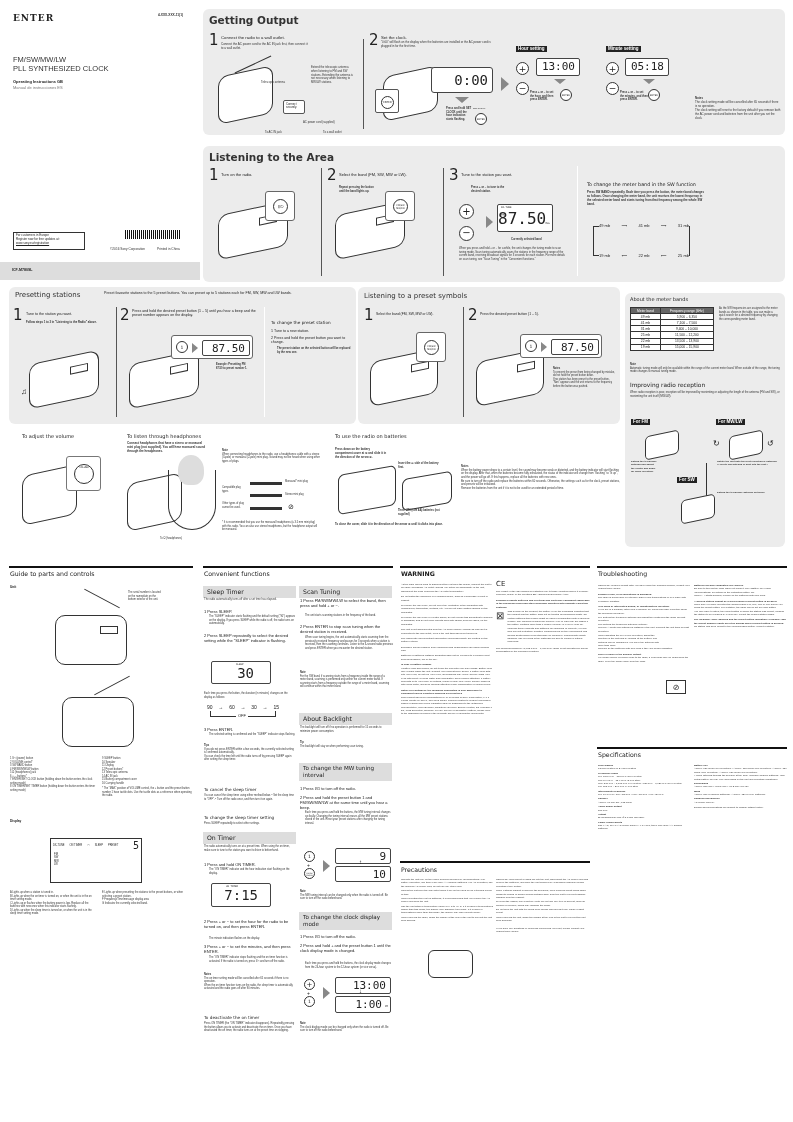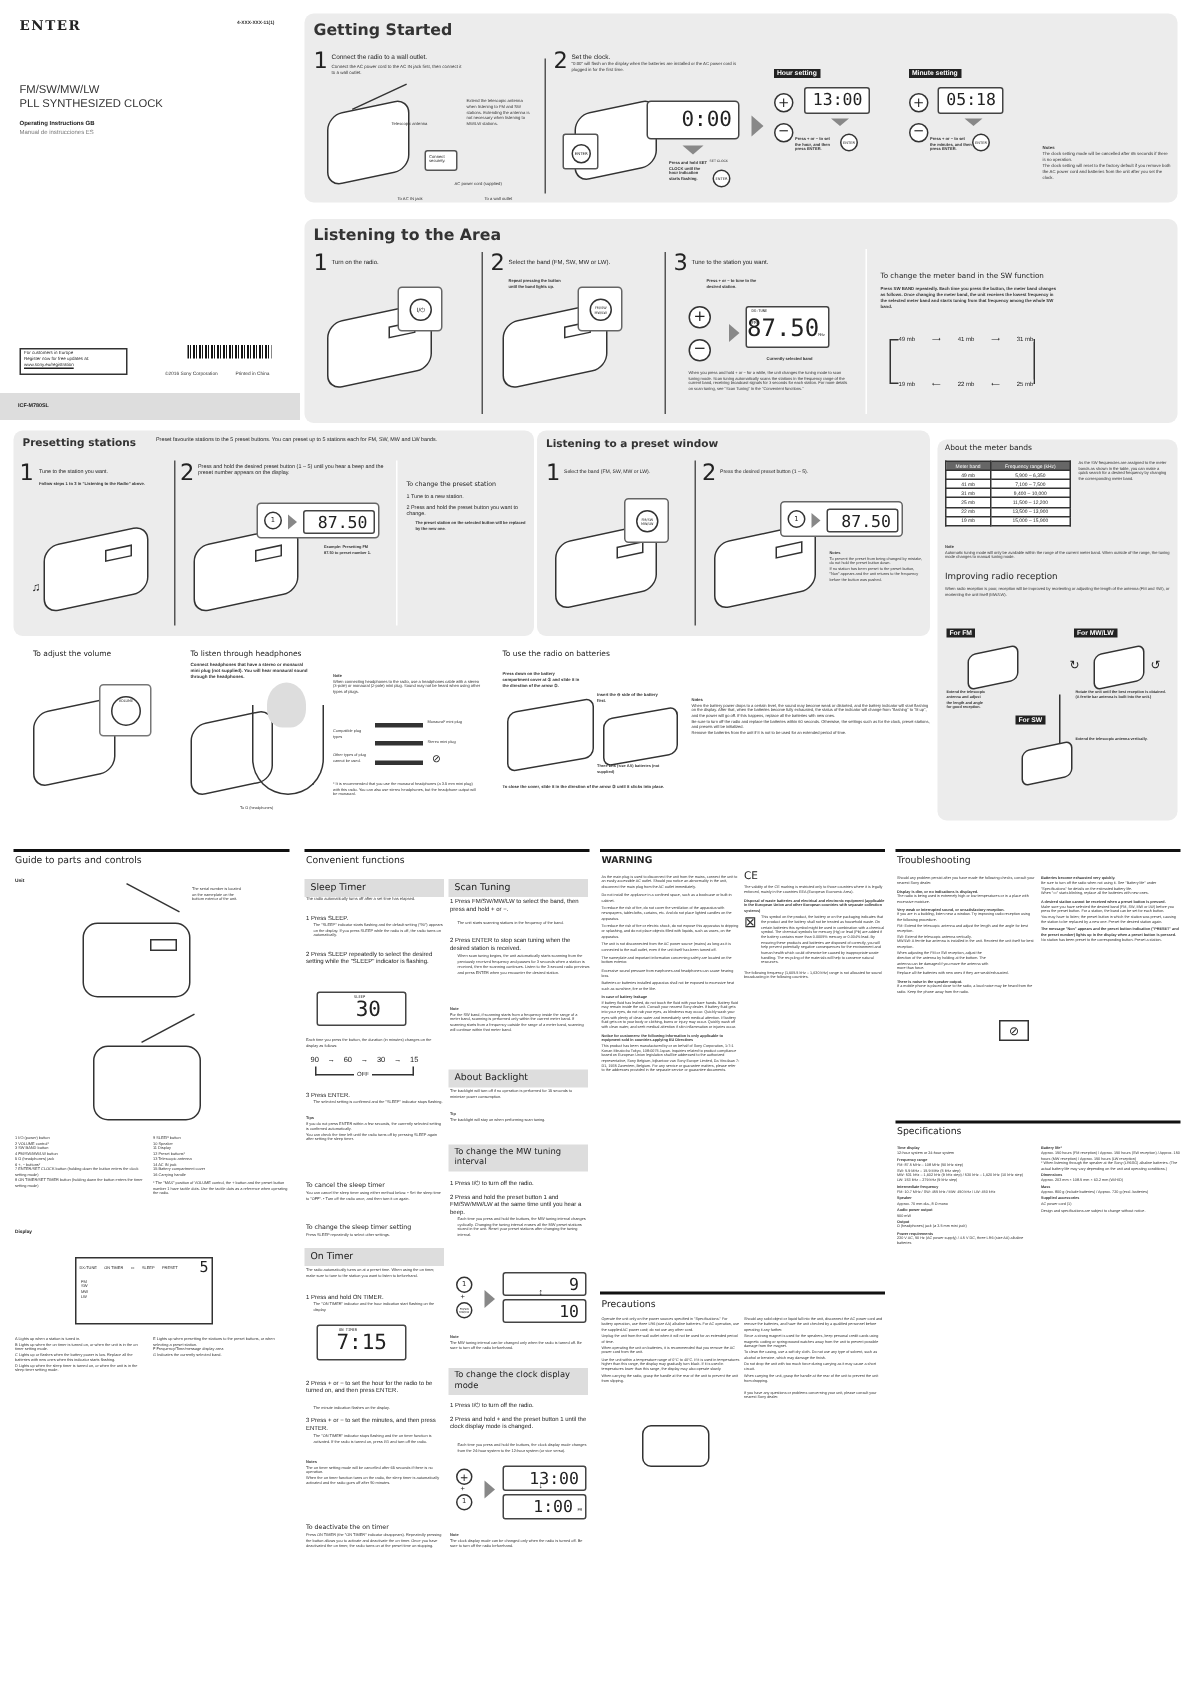--- a/index.html
+++ b/index.html
@@ -1,20 +1,20 @@
 <!DOCTYPE html>
 <html><head>
 <meta charset="utf-8">
 <style>
 *{box-sizing:border-box;margin:0;padding:0}
 body{width:793px;height:1122px;background:#fff;font-family:"Liberation Sans",sans-serif;color:#222;position:relative;overflow:hidden;font-size:3.6px;line-height:1.25}
 .abs{position:absolute}
 .panel{position:absolute;background:#ececec;border-radius:6px}
 .h1{font-family:"DejaVu Sans",sans-serif;font-weight:bold;font-size:10.5px;color:#333}
-.h2{font-family:"DejaVu Sans",sans-serif;font-weight:bold;font-size:7px;color:#333}
+.h2{font-family:"DejaVu Sans",sans-serif;font-weight:normal;font-size:7px;color:#333}
 .stepnum{font-family:"DejaVu Sans",sans-serif;font-size:15px;line-height:1;color:#222;position:absolute}
 .steptxt{position:absolute;font-size:4.2px;color:#222}
 .small{font-size:3.2px;color:#333}
 .vline{position:absolute;width:1px;background:#555}
 .lcd{position:absolute;background:#fff;border:1px solid #444;border-radius:2px;font-family:"DejaVu Sans Mono",monospace;color:#222;text-align:right;padding-right:4px}
 .radio{position:absolute;background:#fff;border:1.4px solid #333;border-radius:10px}
 .radio .disp{position:absolute;border:1px solid #333;background:#fff}
 .btnc{position:absolute;border:1.2px solid #333;border-radius:50%;background:#fff;text-align:center;font-family:"DejaVu Sans",sans-serif;color:#222}
 .tag{position:absolute;background:#222;color:#fff;font-size:4.5px;font-weight:bold;padding:0 2px}
 .rule{position:absolute;height:2px;background:#111}
@@ -43,21 +43,21 @@
   </div>
   <div class="abs" style="left:125px;top:230px;width:56px;height:9px;background:repeating-linear-gradient(90deg,#111 0 1px,#fff 1px 2px,#111 2px 2.6px,#fff 2.6px 4px)"></div>
   <div class="abs small" style="left:110px;top:247px">©2016 Sony Corporation</div>
   <div class="abs small" style="left:157px;top:247px">Printed in China</div>
   <div class="abs" style="left:0;top:262px;width:200px;height:18px;background:#ddd">
     <span style="position:absolute;left:12px;top:6px;font-size:3.6px;font-weight:bold">ICF-M780SL</span>
   </div>
 </div>
 
 <div class="panel" style="left:203px;top:9px;width:582px;height:126px">
-  <div class="abs h1" style="left:6px;top:5px">Getting Started</div>
+  <div class="abs h1" style="left:6px;top:5px">Getting Output</div>
   <div class="stepnum" style="left:6px;top:24px">1</div>
   <div class="steptxt" style="left:18px;top:26px;font-size:4.3px">Connect the radio to a wall outlet.</div>
   <div class="txtblk" style="left:18px;top:33px;width:90px;font-size:3px">Connect the AC power cord to the AC IN jack first, then connect it to a wall outlet.</div>
 
   <div class="radio" style="left:15px;top:62px;width:55px;height:48px;transform:skewY(-12deg)"></div>
   <div class="abs" style="left:30px;top:55px;width:40px;height:1.2px;background:#333;transform:rotate(-25deg)"></div>
   <div class="txtblk" style="left:58px;top:72px;font-size:2.8px">Telescopic antenna</div>
   <div class="txtblk" style="left:108px;top:57px;width:43px;font-size:2.8px">Extend the telescopic antenna when listening to FM and SW stations. Extending the antenna is not necessary when listening to MW/LW stations.</div>
   <div class="abs" style="left:80px;top:91px;width:22px;height:14px;background:#fff;border:1px solid #555;border-radius:2px;font-size:2.8px;padding:2px">Connect securely.</div>
   <div class="txtblk" style="left:100px;top:112px;font-size:2.8px">AC power cord (supplied)</div>
@@ -194,21 +194,21 @@
 
   <div class="vline" style="left:255px;top:20px;height:110px;background:#fff"></div>
 
   <div class="abs" style="left:262px;top:33px;font-size:4.2px;font-family:'DejaVu Sans',sans-serif">To change the preset station</div>
   <div class="abs" style="left:262px;top:42px;font-size:3.6px">1  Tune to a new station.</div>
   <div class="abs" style="left:262px;top:49px;width:80px;font-size:3.6px">2  Press and hold the preset button you want to change.</div>
   <div class="txtblk" style="left:268px;top:60px;width:76px;font-size:2.7px;font-weight:bold">The preset station on the selected button will be replaced by the new one.</div>
 </div>
 
 <div class="panel" style="left:358px;top:287px;width:262px;height:137px">
-  <div class="abs h2" style="left:6px;top:5px">Listening to a preset window</div>
+  <div class="abs h2" style="left:6px;top:5px">Listening to a preset symbols</div>
   <div class="stepnum" style="left:6px;top:21px">1</div>
   <div class="steptxt" style="left:18px;top:25px;font-size:3.4px">Select the band (FM, SW, MW or LW).</div>
   <div class="radio" style="left:12px;top:68px;width:68px;height:45px;transform:skewY(-12deg)">
     <div class="disp" style="left:40px;top:10px;width:18px;height:8px"></div>
   </div>
   <div class="abs" style="left:58px;top:45px;width:30px;height:30px;background:#fff;border:1px solid #666;border-radius:3px">
     <div class="btnc" style="left:7px;top:7px;width:15px;height:15px;font-size:2.3px;line-height:3px;padding-top:4px">FM/SW MW/LW</div>
   </div>
 
   <div class="vline" style="left:105px;top:20px;height:110px"></div>

